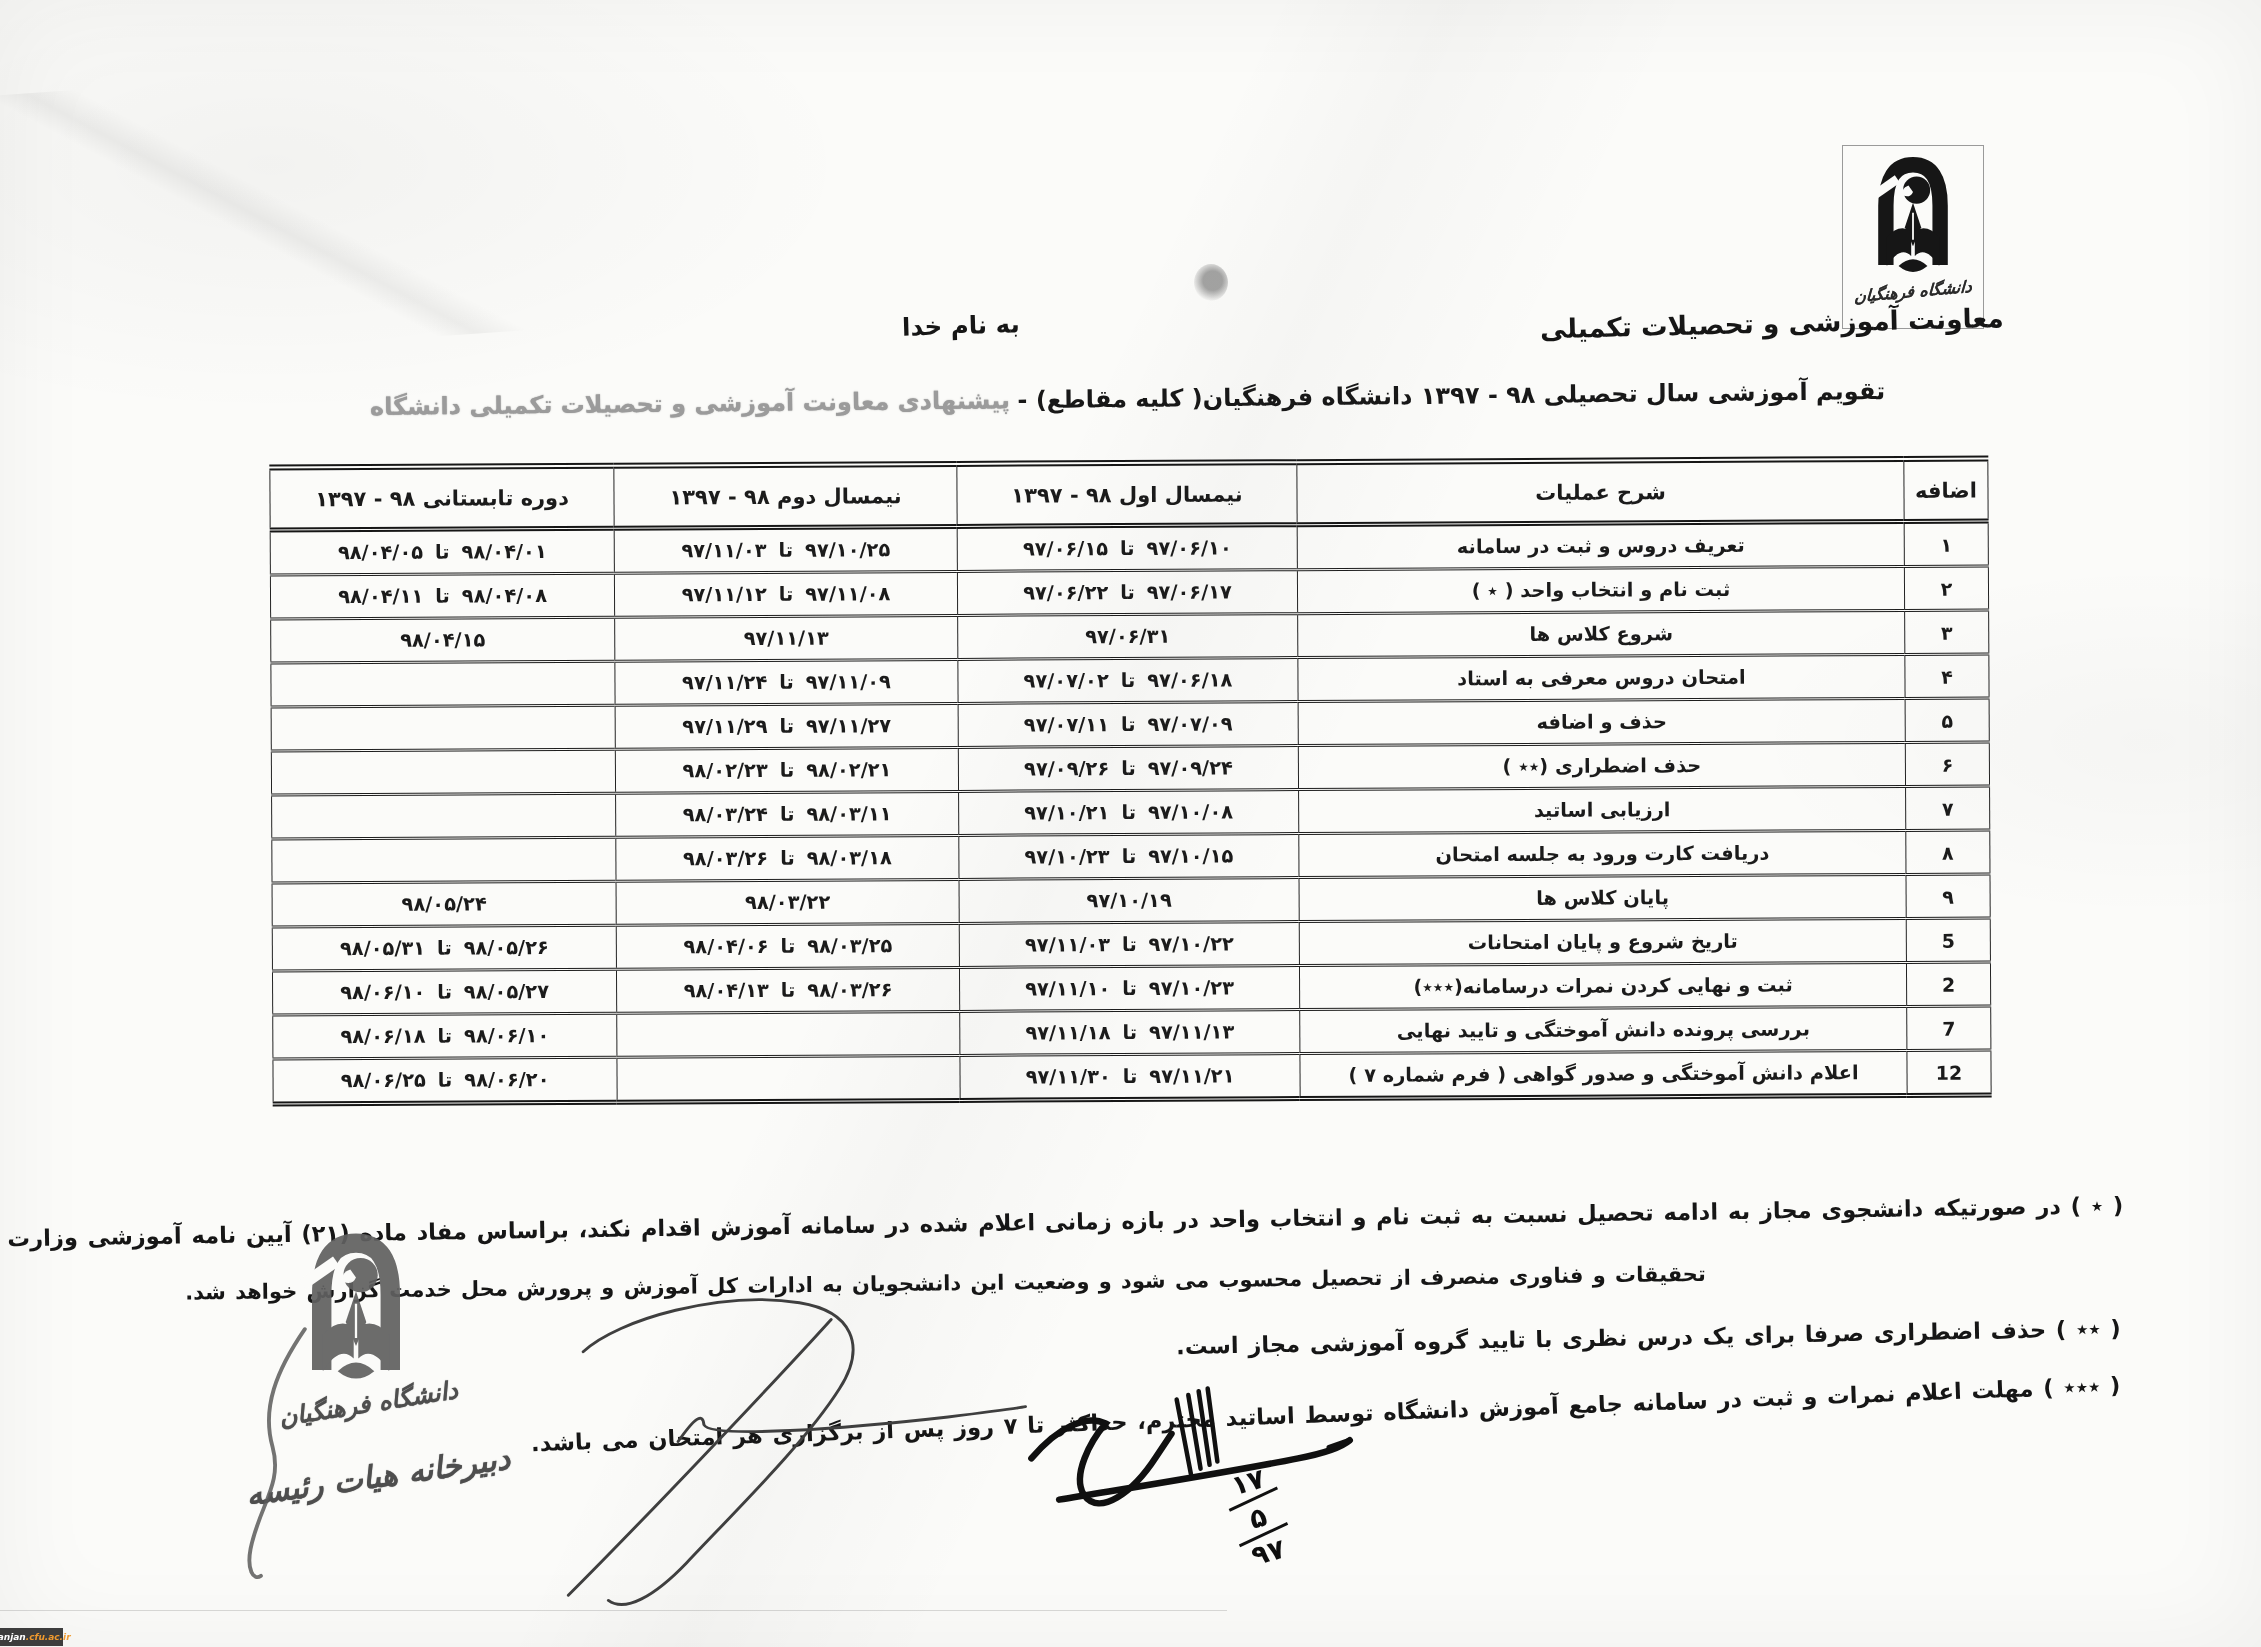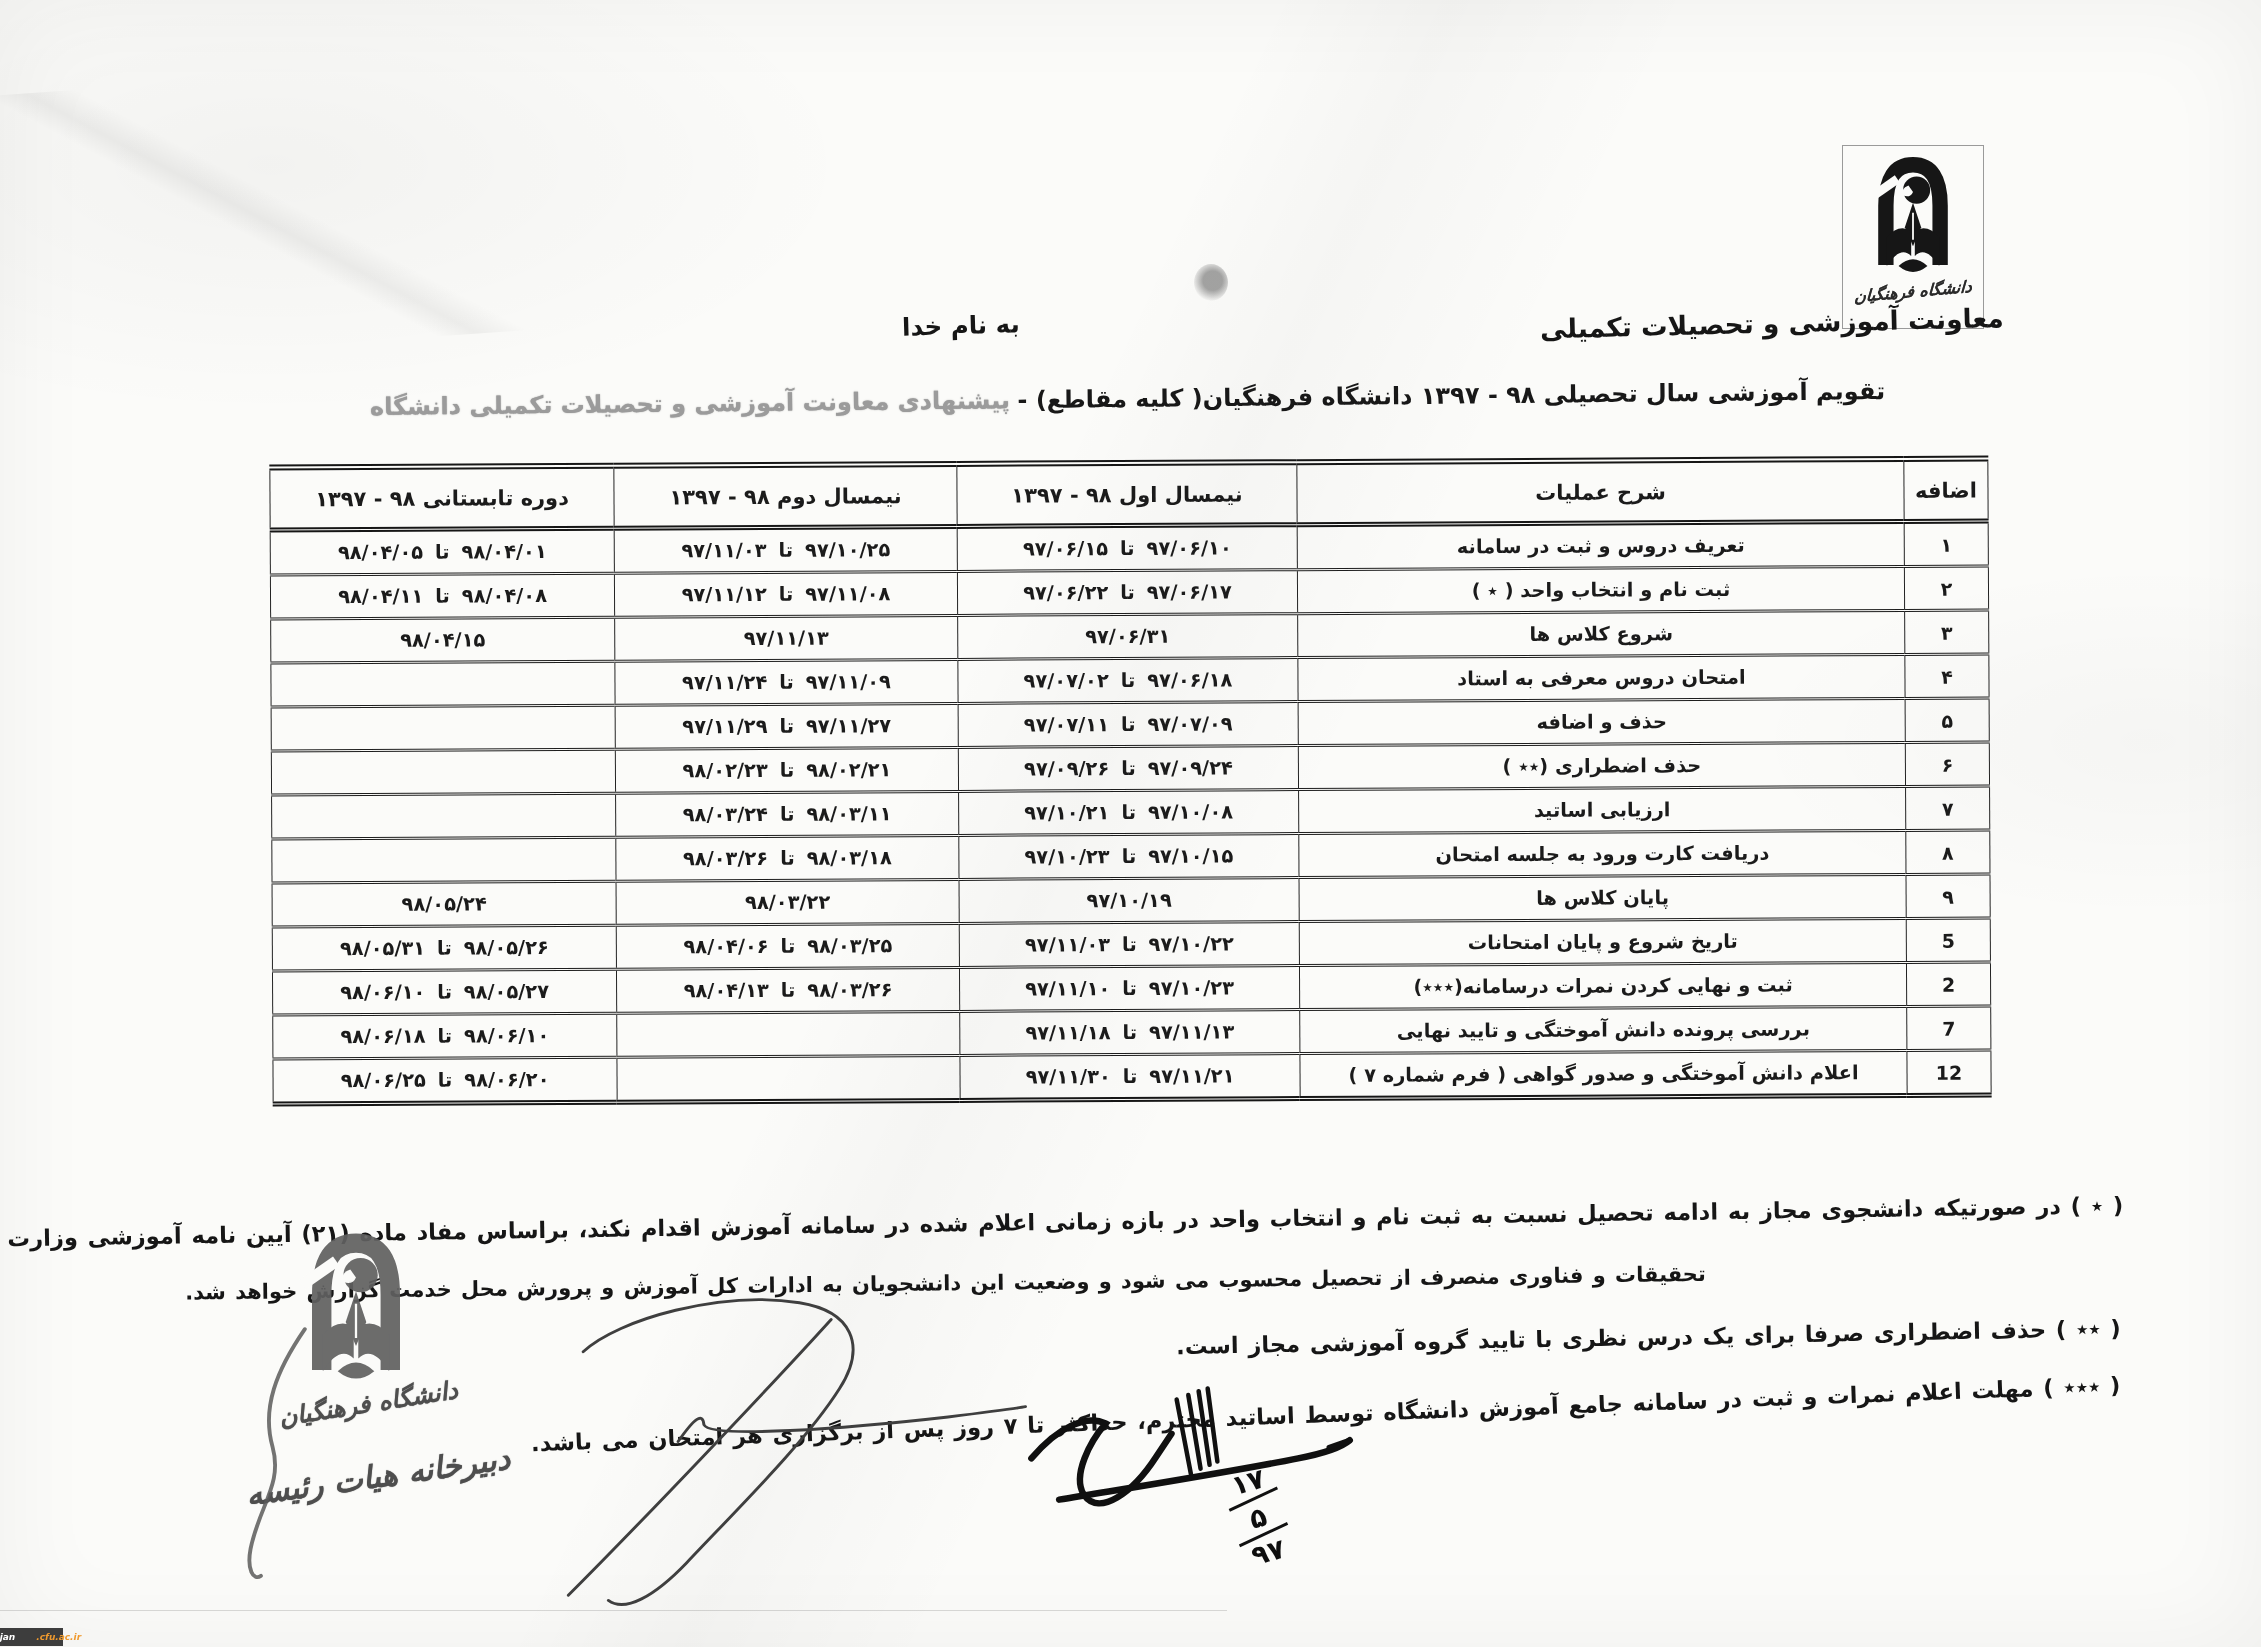--- a/index.html
+++ b/index.html
@@ -114,21 +114,21 @@
     transform:rotate(-4deg);
   }
 
   .watermark{
     position:absolute;left:0px;top:1628px;width:63px;height:18px;
     background:#3d3d3d;display:flex;align-items:center;justify-content:center;
     font-size:9px;font-weight:700;font-style:italic;white-space:nowrap;
     font-family:"DejaVu Sans",sans-serif;
   }
   .watermark .wm-a{color:#ffffff;}
-  .watermark .wm-b{color:#f09a2e;padding-left:21px;}
+  .watermark .wm-b{color:#f09a2e;}
 </style>
 </head>
 <body>
 
 <div class="page">
 
   <svg width="0" height="0" style="position:absolute" aria-hidden="true">
     <symbol id="emblem" viewBox="0 0 100 140">
       <path d="M20 126 L20 60 Q20 15 50 15 Q80 15 80 60 L80 126" fill="none" stroke="currentColor" stroke-width="17"></path>
       <rect x="0" y="36" width="36" height="10" fill="#fbfbf9" transform="rotate(-35 18 41)"></rect>

